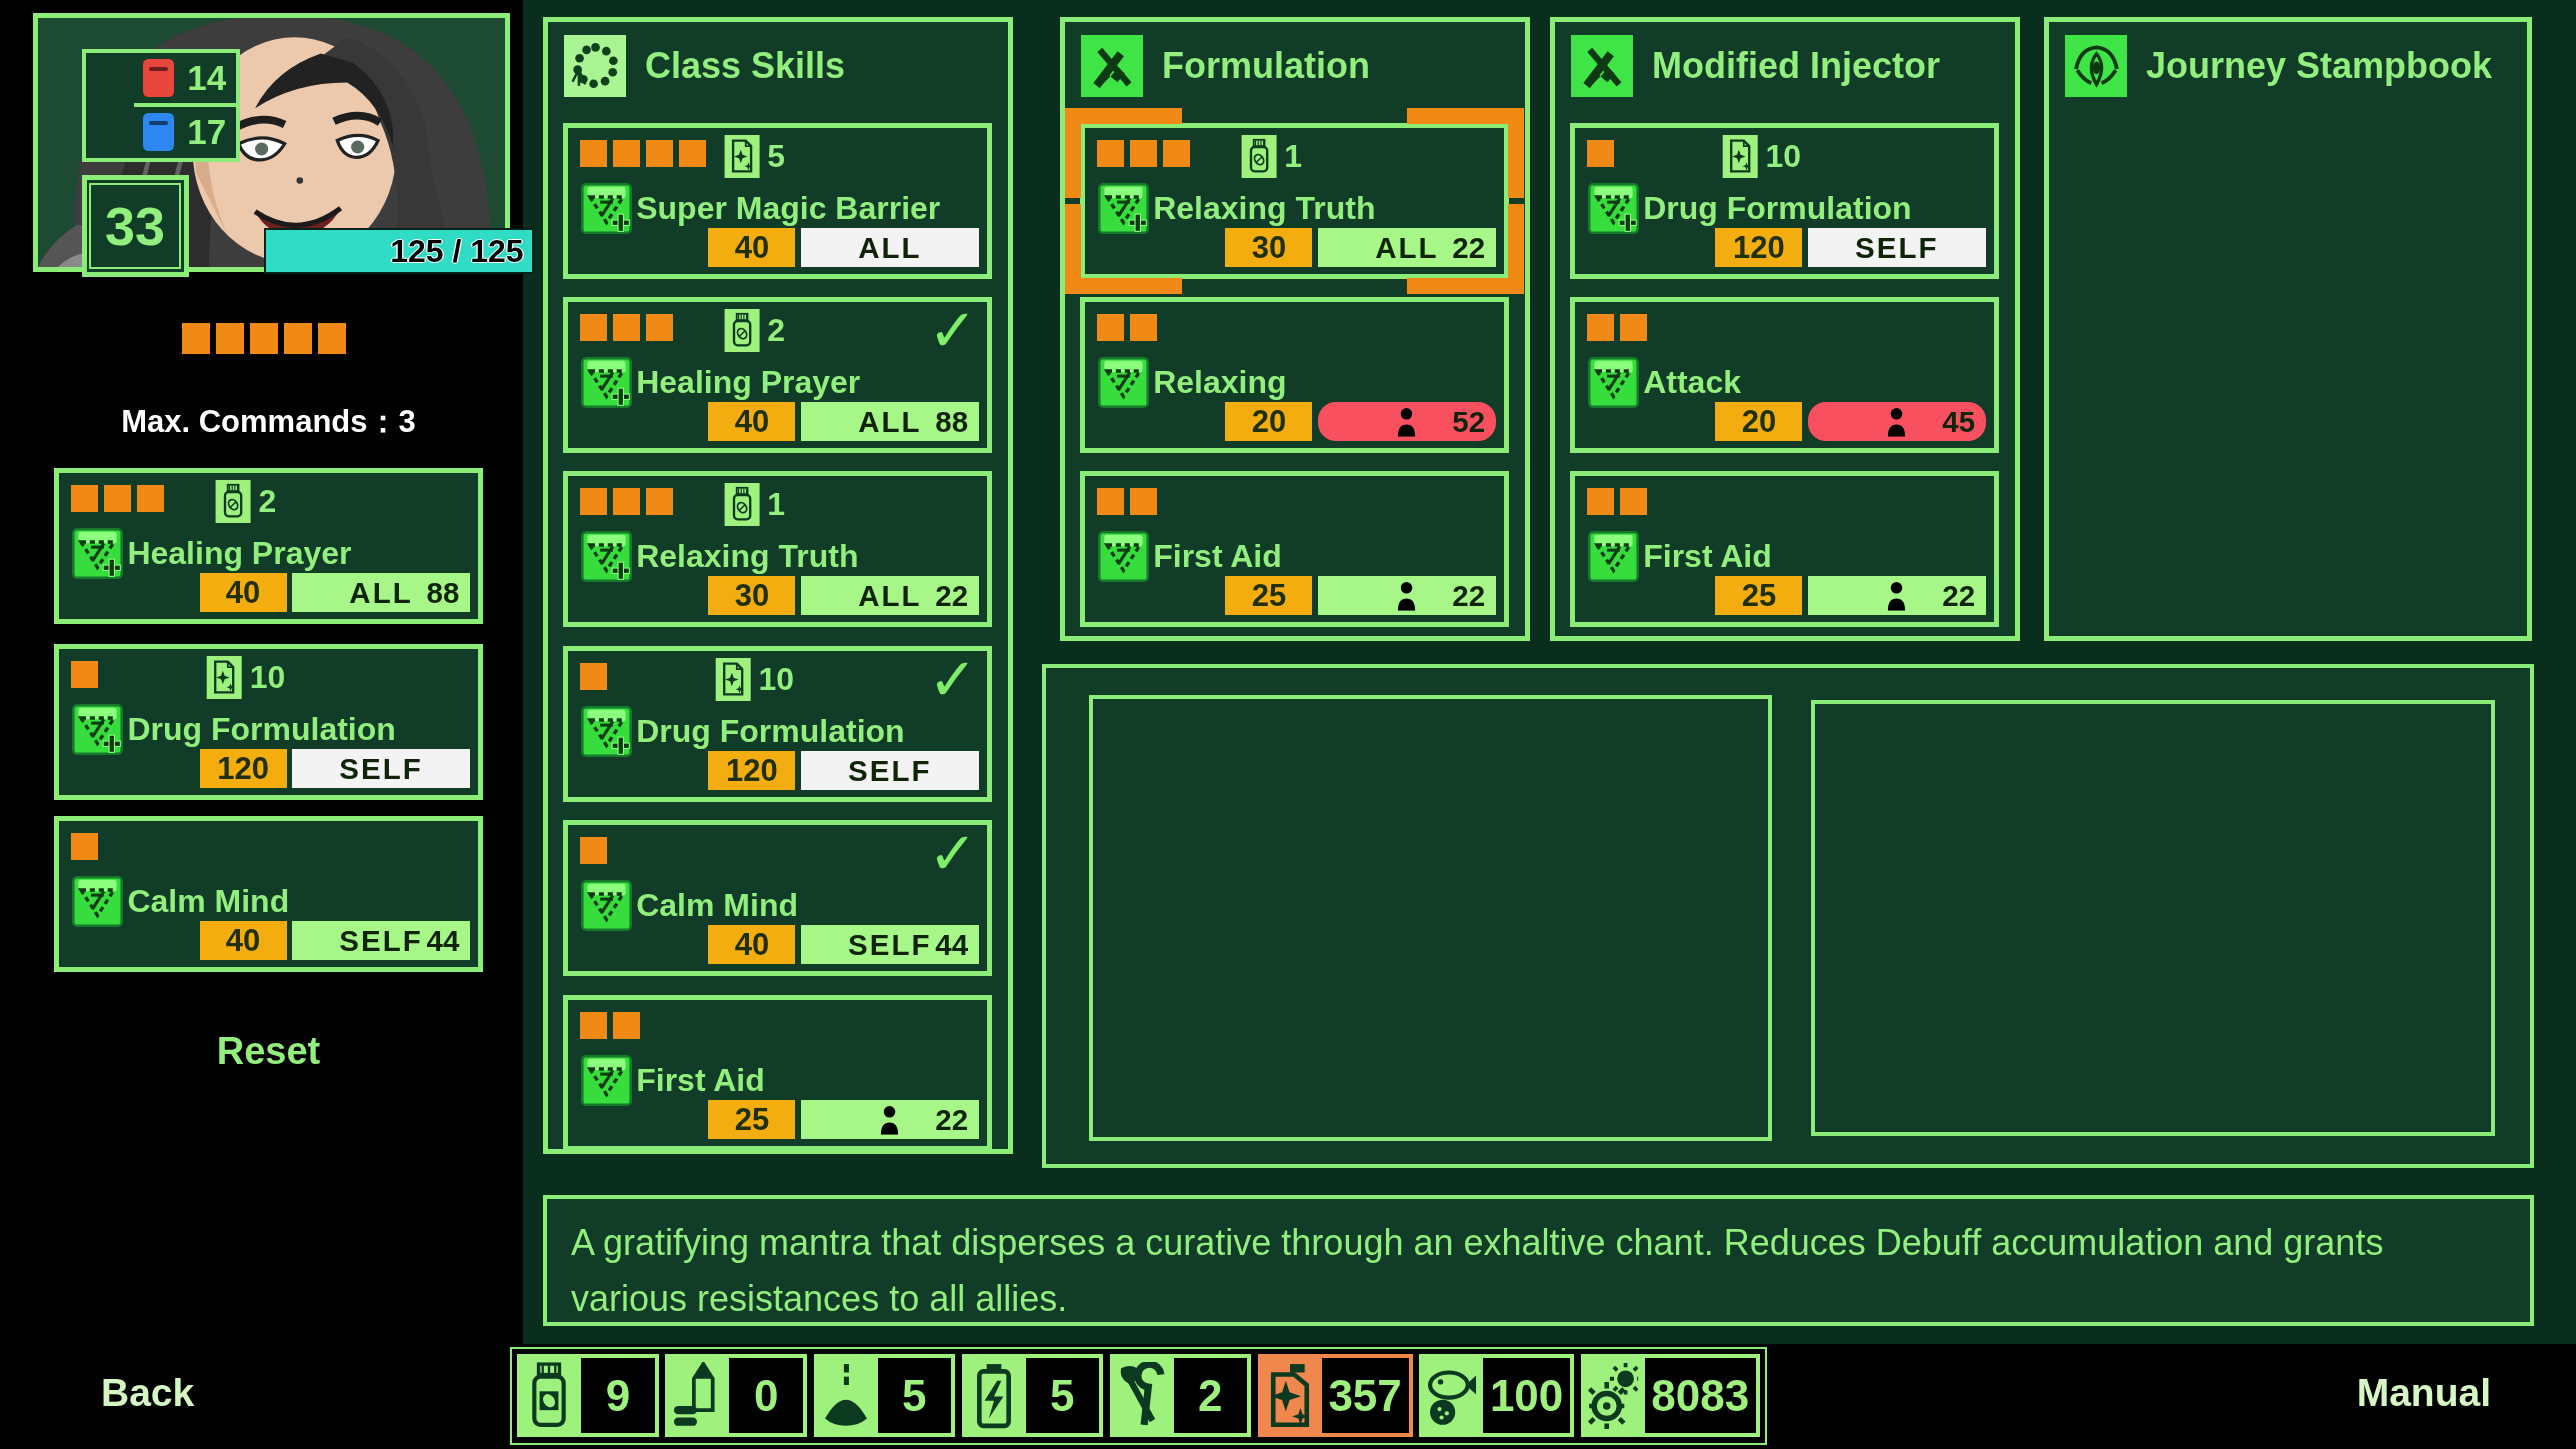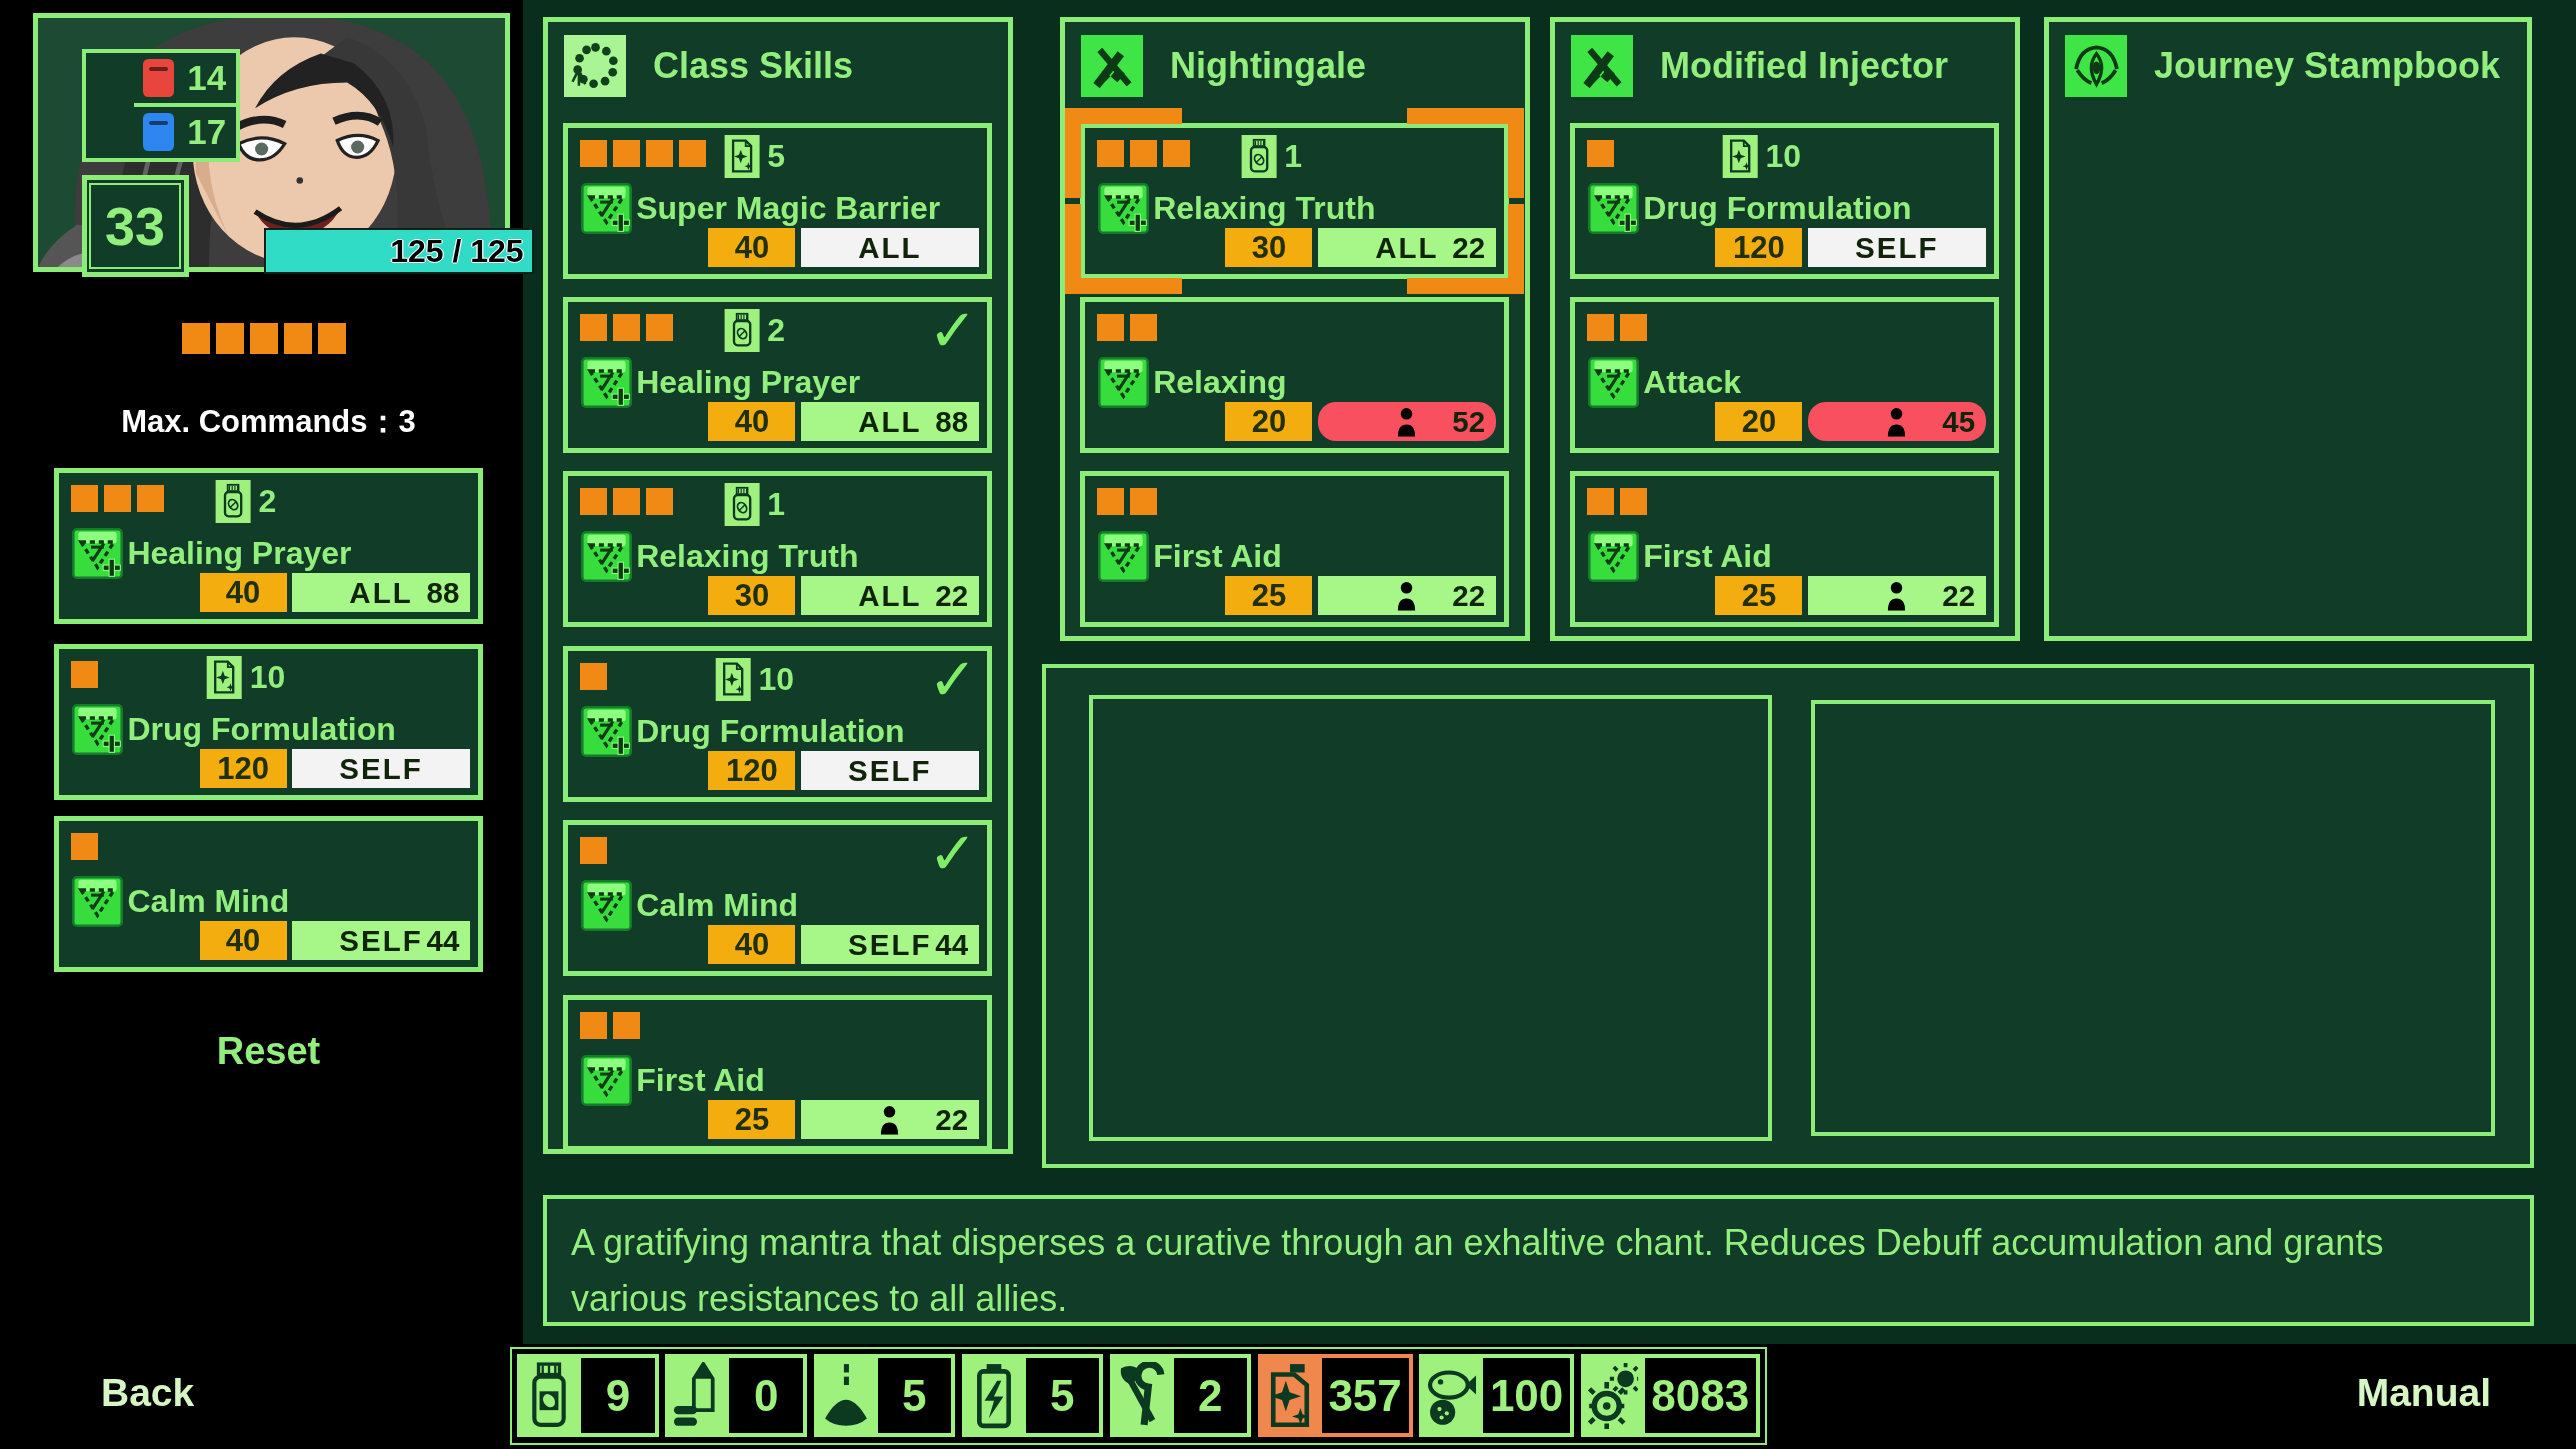--- a/index.html
+++ b/index.html
@@ -43,21 +43,21 @@
   #max-commands{left:0;top:401px;width:537px;text-align:center;font-size:31px;font-weight:bold;color:#fff;}
   #reset-label{left:54px;top:1030px;width:429px;text-align:center;font-size:38px;font-weight:bold;color:var(--tx);cursor:pointer;}
 
   
   .col{background:var(--cd);border:5.4px solid var(--bd);box-sizing:border-box;}
   #col0{left:543px;top:17px;width:470px;height:1137px;}
   #col1{left:1060px;top:17px;width:470px;height:624px;}
   #col2{left:1550px;top:17px;width:470px;height:624px;}
   #stampbook{left:2044px;top:17px;width:488px;height:624px;background:var(--cd);
              border:5.4px solid var(--bd);box-sizing:border-box;}
-  .col-head{position:absolute;left:16px;top:13.4px;display:flex;align-items:center;gap:27px;}
+  .col-head{position:absolute;left:16px;top:13.4px;display:flex;align-items:center;gap:19px;}
   .hicon{width:62px;height:62px;display:flex;align-items:center;justify-content:center;flex:none;}
   .hicon.pale{background:#a9f593;color:#11401c;}
   .hicon.vivid{background:#3fe446;color:#0c3a14;}
   .hicon svg{width:51px;height:51px;}
   .col-title{font-size:36px;font-weight:bold;color:var(--tx);white-space:nowrap;}
 
   
   .card{position:absolute;left:14.8px;width:429px;height:156px;background:var(--cd);
         border:5.4px solid var(--bd);box-sizing:border-box;}
   .card-top{position:absolute;left:12px;top:8px;right:9.4px;height:44px;}
@@ -573,21 +573,21 @@
       </div>
     </div>
 </div>
 <div id="col1" class="col abs">
   <div class="col-head">
     <span class="hicon vivid">
         <svg viewBox="0 0 40 40">
           <use href="#sym-weapons"></use>
         </svg>
       </span>
-    <span class="col-title">Nightingale</span>
+    <span class="col-title">Formulation</span>
   </div>
   <div class="cards">
       <div class="card" style="top:101px">
         <div class="cb tl"></div>
         <div class="cb tr"></div>
         <div class="cb bl"></div>
         <div class="cb br"></div>
         <div class="card-top">
           <span class="cost-pips">
             <span class="pip"></span>

